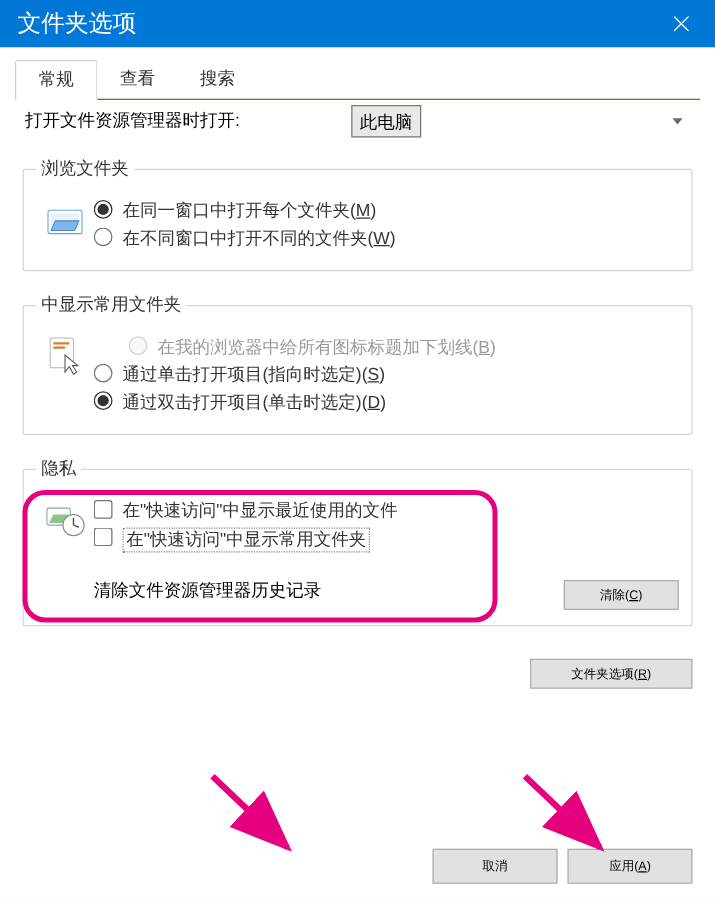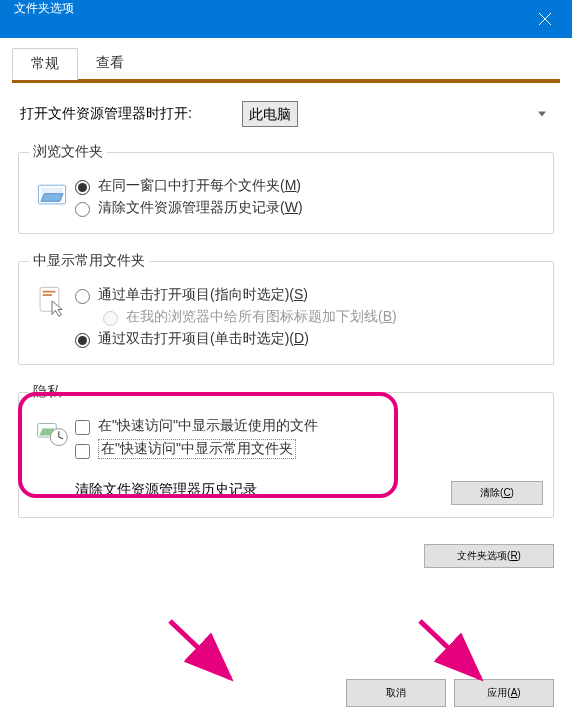--- a/index.html
+++ b/index.html
@@ -1,45 +1,45 @@
 <!DOCTYPE html>
 <html><head>
 <meta charset="utf-8">
 <style>
 * { box-sizing: border-box; margin: 0; padding: 0; font-family: "Microsoft YaHei", "Segoe UI", Tahoma, sans-serif; }
 body { background: #f0f0f0; width: 572px; height: 719px; overflow: hidden; }
 
 
-.titlebar { background: #0178d7; color: #fff; height: 38px; display: flex; padding: 0 4px 0 14px; font-size: 12px; }
+.titlebar { background: #0178d7; color: #fff; height: 38px; display: flex; align-items: center; padding: 0 4px 0 14px; font-size: 19px; }
 .titlebar .title { flex: 1; }
 .titlebar .close { width: 46px; height: 38px; display: flex; align-items: center; justify-content: center; font-size: 16px; cursor: pointer; }
 .titlebar .close svg { stroke: #fff; stroke-width: 1; }
 
 
 .dialog { background: #fff; padding: 10px 12px 12px 12px; height: calc(719px - 38px); display:flex; flex-direction:column; }
 
 
-.tabrow { display: flex; border-bottom: 4px solid #a16207; margin-bottom: 14px; }
+.tabrow { display: flex; border-bottom: 1px solid #a16207; }
 .tab { padding: 6px 18px 6px 18px; font-size: 14px; color: #333; cursor:pointer; user-select:none; }
 .tab.active { border: 1px solid #d0d0d0; border-bottom: 1px solid #fff; margin-bottom: -1px; background: #fff; border-radius: 2px 2px 0 0; }
 
 
 .row { display:flex; align-items:center; margin: 4px 6px 16px 8px; font-size:14px;gap:38px; }
 .row label { margin-right: 12px; }
 select { flex:1; height: 26px; border:1px solid #7a7a7a; background:#e9e9e9; padding:0 6px; font-size:14px; appearance:none; -webkit-appearance:none; position:relative; }
-.select-wrap { position:relative; flex:1; }
+.select-wrap { position:relative; flex:1;margin-left:39px; }
 .select-wrap::after { content:""; position:absolute; right:8px; top:50%; width:0; height:0; border-left:4px solid transparent; border-right:4px solid transparent; border-top:5px solid #6a6a6a; transform:translateY(-50%); pointer-events:none; }
 
 
 fieldset { border:1px solid #d6d6d6; border-radius:2px; margin: 0 6px 18px 6px; padding: 12px 10px 12px 10px; position:relative; }
 legend { font-size:14px; padding: 0 4px; color:#333;margin-top:16px; }
 .fs-row { display:flex; align-items:flex-start; }
 .fs-icon { width:46px; display:flex; justify-content:center; padding-top:2px; }
 .fs-content { flex:1; font-size:14px; }
-.opt { display:flex; align-items:flex-end; margin: 4px 0; color:#333; }
+.opt { display:flex; align-items:flex-start; margin: 4px 0; color:#333; }
 .opt input[type=radio], .opt input[type=checkbox] { width:15px; height:15px; margin-right:8px; accent-color:#333; }
 .opt.disabled { color:#9a9a9a; }
 .opt.sub { margin-left: 28px; }
 .underline { text-decoration: underline; }
 
 
 .highlight { position:absolute; left:18px; top:392px; width:380px; height:106px; border:4px solid #e5007e; border-radius:18px; pointer-events:none; }
 .selected-check-label { border:1px dotted #888; padding:0 2px; }
 
 
@@ -72,20 +72,21 @@
         <line x1="12" y1="0" x2="0" y2="12"></line>
       </svg>
   </div>
 </div>
 
 <div class="dialog">
 
   <div class="tabrow">
     <div class="tab active">常规</div>
     <div class="tab">查看</div>
+    <div class="tab">搜索</div>
   </div>
 
   <div class="row">
     <label>打开文件资源管理器时打开:</label>
     <div class="select-wrap">
       <select>
         <option>此电脑</option>
       </select>
     </div>
   </div>
@@ -100,45 +101,45 @@
           <polygon points="7,31 11,22 33,22 29,31" fill="#7db6e8" stroke="#4a86c2"></polygon>
         </svg>
       </div>
       <div class="fs-content">
         <label class="opt">
           <input type="radio" name="browse" checked="" style="">
           <span><span>在同一窗口中打开每个文件夹(</span><span class="underline">M</span><span>)</span></span>
         </label>
         <label class="opt">
           <input type="radio" name="browse" style="">
-          <span><span>清除文件资源管理器历史记录(</span><span class="underline">W</span><span>)</span></span>
+          <span><span>在不同窗口中打开不同的文件夹(</span><span class="underline">W</span><span>)</span></span>
         </label>
       </div>
     </div>
   </fieldset>
 
   <fieldset>
     <legend>中显示常用文件夹</legend>
     <div class="fs-row">
       <div class="fs-icon">
         <svg class="folder-icon" viewBox="0 0 40 40">
           <rect x="6" y="4" width="22" height="28" rx="2" fill="#fff" stroke="#b8b8b8"></rect>
           <line x1="9" y1="9" x2="24" y2="9" stroke="#d97b3a" stroke-width="2"></line>
           <line x1="9" y1="13" x2="20" y2="13" stroke="#d97b3a" stroke-width="2"></line>
           <path d="M20 20 L20 36 L24 31 L28 38 L31 36 L27 30 L32 30 Z" fill="#fff" stroke="#555"></path>
         </svg>
       </div>
       <div class="fs-content">
-        <label class="opt">
-          <input type="radio" name="click" style="">
-          <span><span>通过单击打开项目(指向时选定)(</span><span class="underline">S</span><span>)</span></span>
-        </label>
         <label class="opt sub disabled">
           <input type="radio" name="under" disabled="" style="">
           <span><span>在我的浏览器中给所有图标标题加下划线(</span><span class="underline">B</span><span>)</span></span>
+        </label>
+        <label class="opt">
+          <input type="radio" name="click" style="">
+          <span><span>通过单击打开项目(指向时选定)(</span><span class="underline">S</span><span>)</span></span>
         </label>
         <label class="opt">
           <input type="radio" name="click" checked="" style="">
           <span><span>通过双击打开项目(单击时选定)(</span><span class="underline">D</span><span>)</span></span>
         </label>
       </div>
     </div>
   </fieldset>
 
   <fieldset style="position:relative;">

